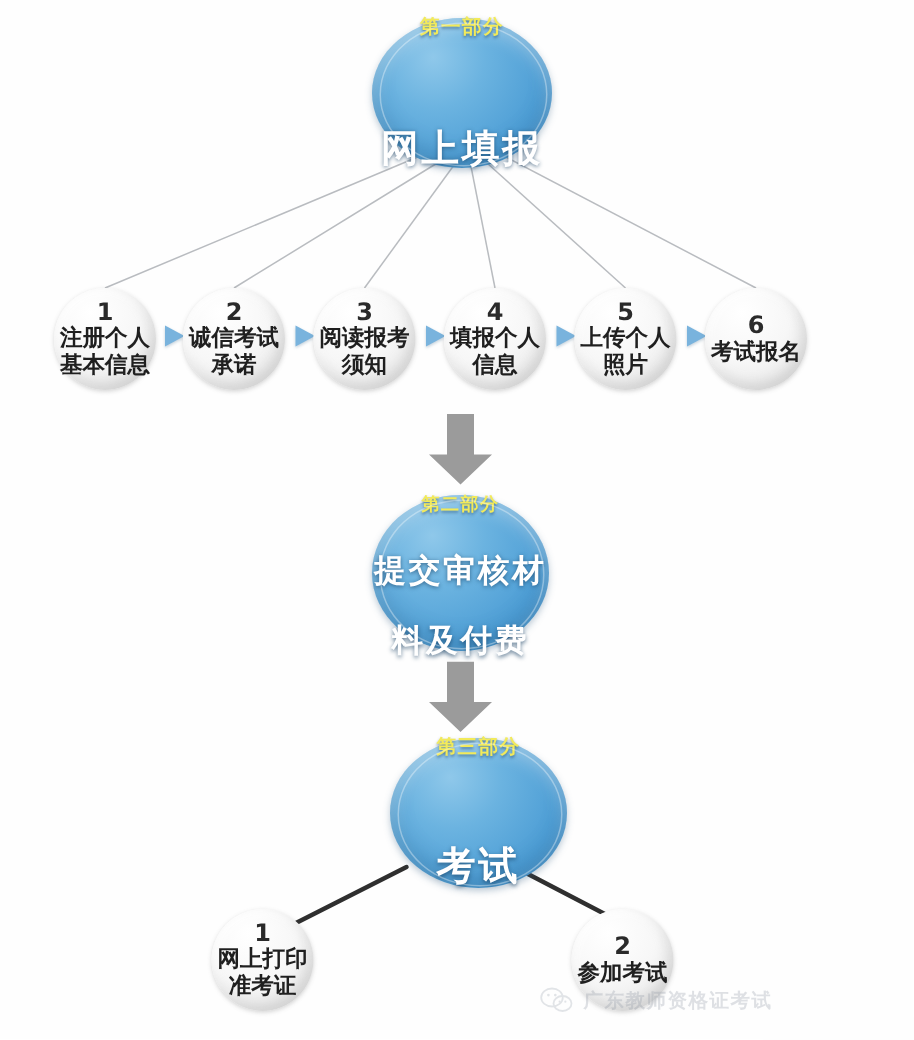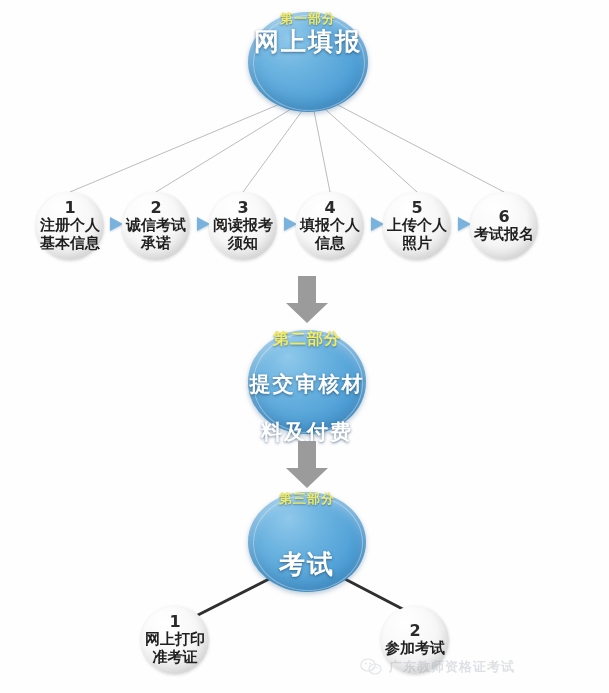--- a/index.html
+++ b/index.html
@@ -35,21 +35,21 @@
     border-radius: 50%;
     background:
       radial-gradient(circle at 34% 26%, #8fc8ea 0%, #6bb3e0 32%, #4f9fd6 68%, #3f8fca 100%);
     box-shadow:
       0 2px 5px rgba(60,100,135,0.35),
       inset 0 -7px 14px rgba(30,85,130,0.30),
       inset 0 6px 12px rgba(255,255,255,0.40);
     display: flex;
     flex-direction: column;
     align-items: center;
-    justify-content: flex-start;
+    justify-content: space-between;
     text-align: center;
     line-height: 1.08;
   }
   .phase::after {
     content: "";
     position: absolute;
     left: 4%;
     top: 3%;
     width: 92%;
     height: 94%;
@@ -68,24 +68,24 @@
     font-weight: bold;
     letter-spacing: 2px;
     text-shadow: 0 1px 3px rgba(20,60,95,0.65);
   }
 
   #phase-1 { left: 248px; top: 12px; width: 120px; height: 100px; }
   #phase-1 .plabel { font-size: 13px; margin-bottom: 2px; }
   #phase-1 .ptitle { font-size: 25px; }
 
   #phase-2 { left: 248px; top: 330px; width: 118px; height: 104px; }
-  #phase-2 .plabel { font-size: 16px; margin-bottom: 2px; }
+  #phase-2 .plabel { font-size: 12px; margin-bottom: 2px; }
   #phase-2 .ptitle { font-size: 21px; line-height: 1.12; margin-top: 24px; }
 
-  #phase-3 { left: 248px; top: 492px; width: 118px; height: 100px; gap: 41px; }
+  #phase-3 { left: 260px; top: 492px; width: 118px; height: 100px; gap: 41px; }
   #phase-3 .plabel { font-size: 13px; margin-bottom: 3px; }
   #phase-3 .ptitle { font-size: 26px; }
 
   
   .step {
     position: absolute;
     width: 68px;
     height: 68px;
     border-radius: 50%;
     background:

